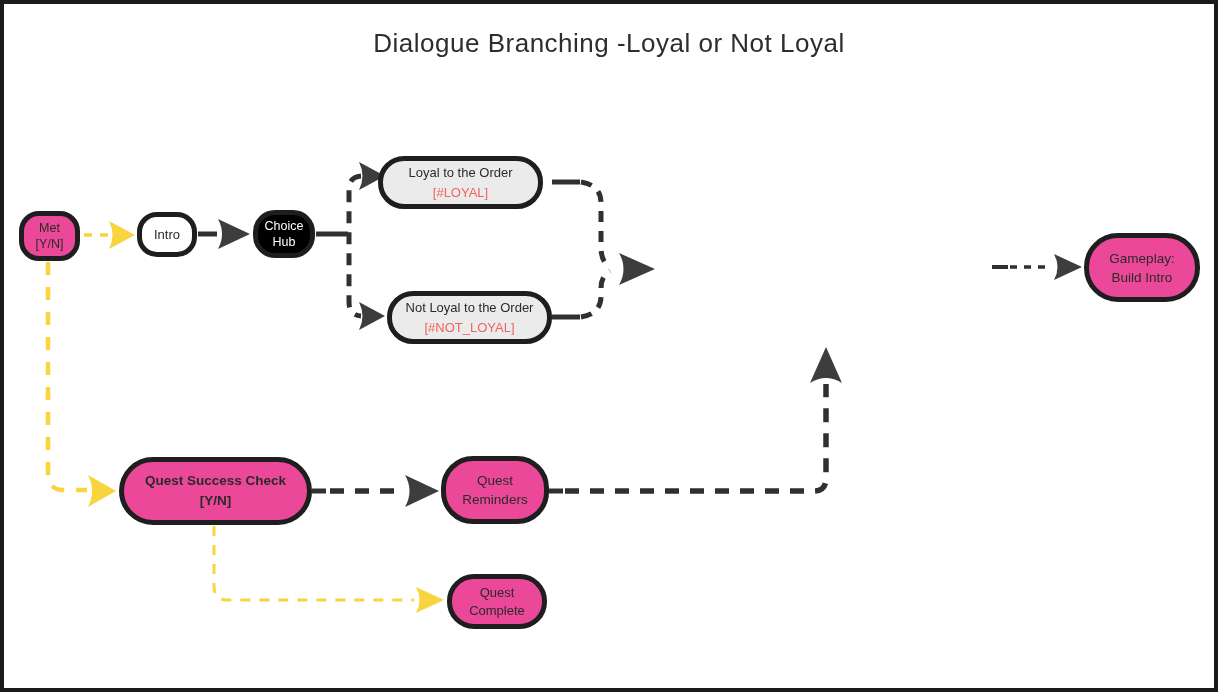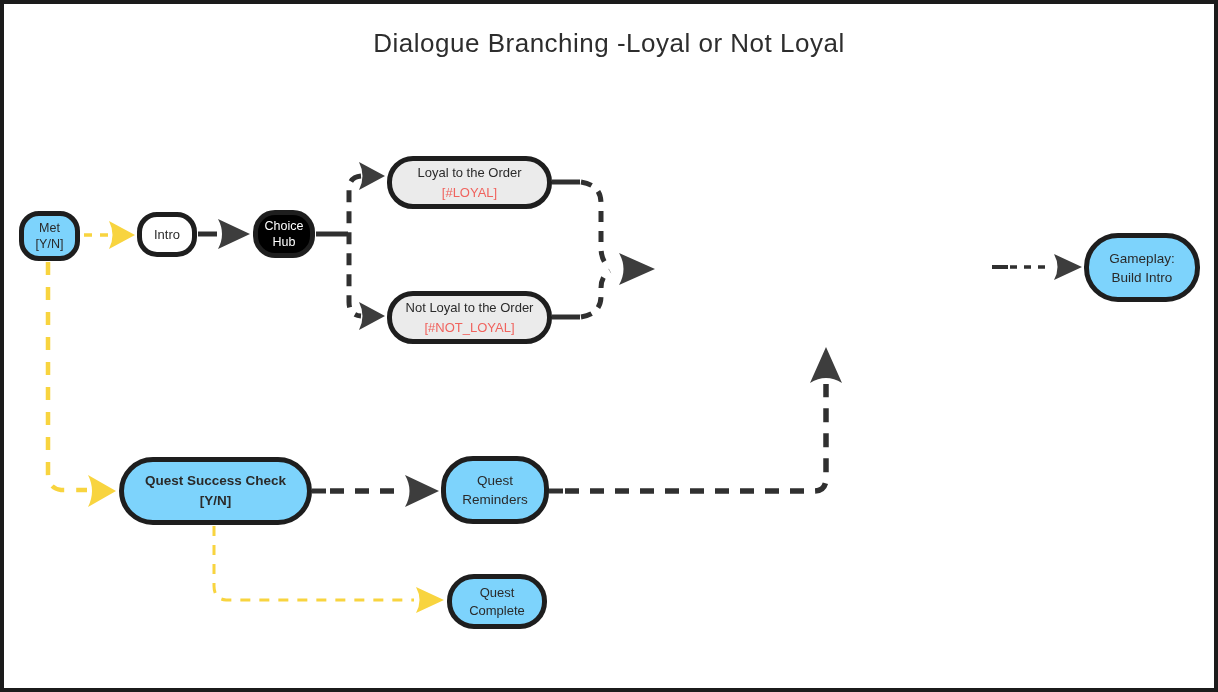--- a/index.html
+++ b/index.html
@@ -16,29 +16,29 @@
     position:absolute;left:0;top:24px;width:100%;
     text-align:center;font-size:26px;color:#2d2d2d;letter-spacing:0.5px;
   }
   svg.wires{position:absolute;left:0;top:0;width:1218px;height:692px;}
   .node{
     position:absolute;box-sizing:border-box;
     display:flex;flex-direction:column;align-items:center;justify-content:center;
     border:5px solid #1e1e1e;text-align:center;color:#2a2a2a;
     line-height:17px;font-size:13px;
   }
-  .fill-yellow{background:#7dd3fc;}
+  .fill-yellow{background:#ec4899;}
   .fill-white{background:#ffffff;text-align:center;}
   .fill-purple{background:#000000;color:#ffffff;}
   .fill-gray{background:#ebebeb;}
   .tag{color:#f0635e;margin-top:3px;}
   .n-met{left:15px;top:207px;width:61px;height:50px;border-radius:20px;font-size:12.5px;line-height:16px;}
   .n-intro{left:133px;top:208px;width:60px;height:45px;border-radius:20px;}
   .n-choice{left:249px;top:206px;width:62px;height:48px;border-radius:22px;font-size:12.5px;line-height:16px;}
-  .n-loyal{left:383px;top:152px;width:165px;height:53px;border-radius:26px;}
+  .n-loyal{left:374px;top:152px;width:165px;height:53px;border-radius:26px;}
   .n-notloyal{left:383px;top:287px;width:165px;height:53px;border-radius:26px;}
   .n-outro{left:654px;top:193px;width:334px;height:148px;border-radius:72px;font-size:13px;line-height:20.5px;padding:0 14px;}
   .n-outro .spacer{height:20px;}
   .n-gameplay{left:1080px;top:229px;width:116px;height:69px;border-radius:34px;font-size:13.5px;line-height:19px;}
   .n-qsc{left:115px;top:453px;width:193px;height:68px;border-radius:34px;font-size:13.5px;line-height:20px;font-weight:bold;}
   .n-qrem{left:437px;top:452px;width:108px;height:68px;border-radius:32px;font-size:13.5px;line-height:19px;}
   .n-qcomp{left:443px;top:570px;width:100px;height:55px;border-radius:27px;font-size:13px;line-height:18px;}
 </style>
 </head>
 <body>

